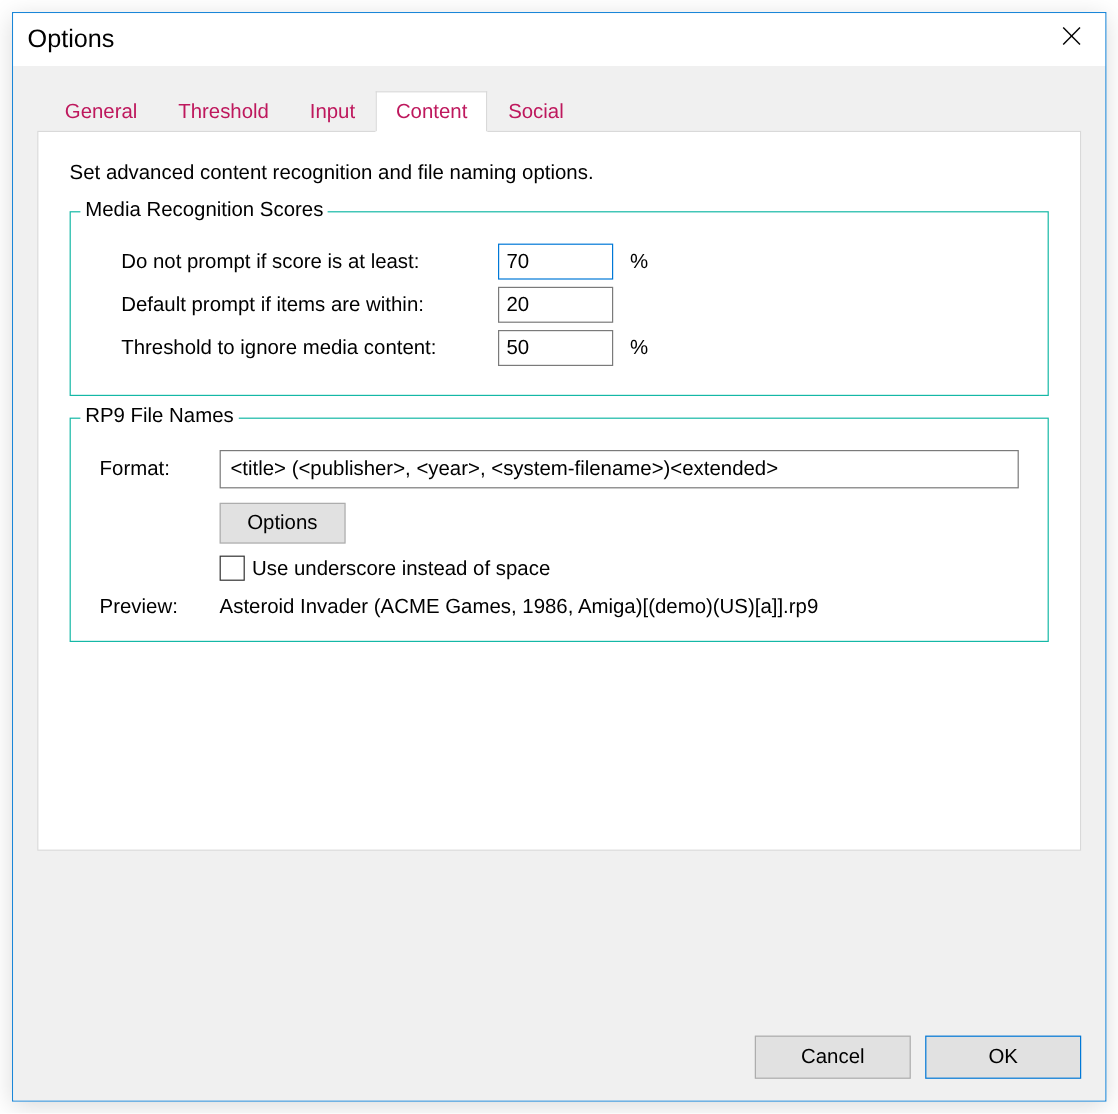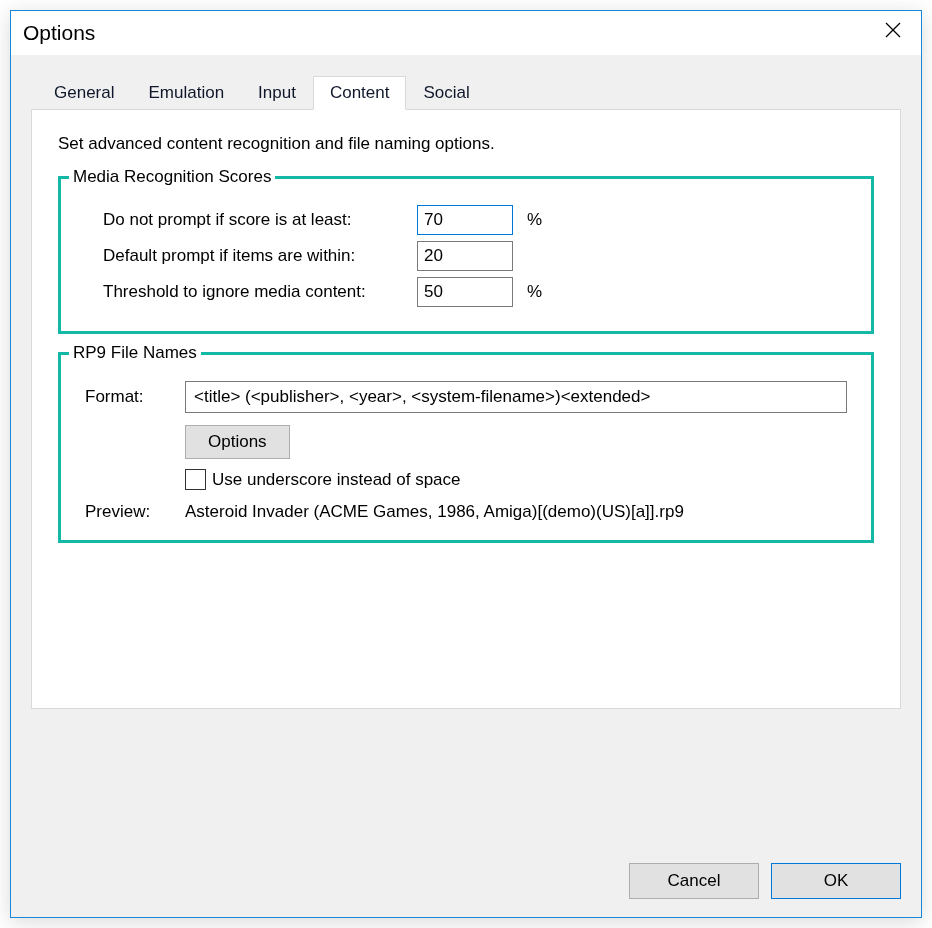--- a/index.html
+++ b/index.html
@@ -49,21 +49,21 @@
   .tab-strip {
     display: flex;
     align-items: flex-end;
     margin-left: 6px;
   }
   .tab {
     padding: 6px 16px 6px 16px;
     font-size: 17px;
     background: #f0f0f0;
     border: 1px solid transparent;
-    color: #0f172a;
+    color: #be185d;
     cursor: pointer;
     position: relative;
     top: 1px;
   }
   .tab.active {
     background: #fff;
     border: 1px solid #d9d9d9;
     border-bottom: 1px solid #fff;
     z-index: 2;
   }
@@ -72,21 +72,21 @@
     border: 1px solid #d9d9d9;
     padding: 24px 26px 26px 26px;
     min-height: 600px;
     position: relative;
   }
   .desc {
     font-size: 17px;
     margin-bottom: 22px;
   }
   .groupbox {
-    border: 3px solid #14b8a6;
+    border: 1px solid #14b8a6;
     position: relative;
     padding: 20px 24px 18px 24px;
     margin-bottom: 18px;
   }
   .groupbox .legend {
     position: absolute;
     top: -12px;
     left: 8px;
     background: #fff;
     padding: 0 4px;
@@ -189,21 +189,21 @@
       <svg width="18" height="18" viewBox="0 0 18 18">
         <line x1="2" y1="2" x2="16" y2="16"></line>
           <line x1="16" y1="2" x2="2" y2="16"></line>
       </svg>
     </div>
   </div>
 
   <div class="body-area">
     <div class="tab-strip">
       <div class="tab">General</div>
-      <div class="tab">Emulation</div>
+      <div class="tab">Threshold</div>
       <div class="tab">Input</div>
       <div class="tab active">Content</div>
       <div class="tab">Social</div>
     </div>
 
     <div class="tab-panel">
       <div class="desc">Set advanced content recognition and file naming options.</div>
 
       <div class="groupbox">
         <div class="legend">Media Recognition Scores</div>

